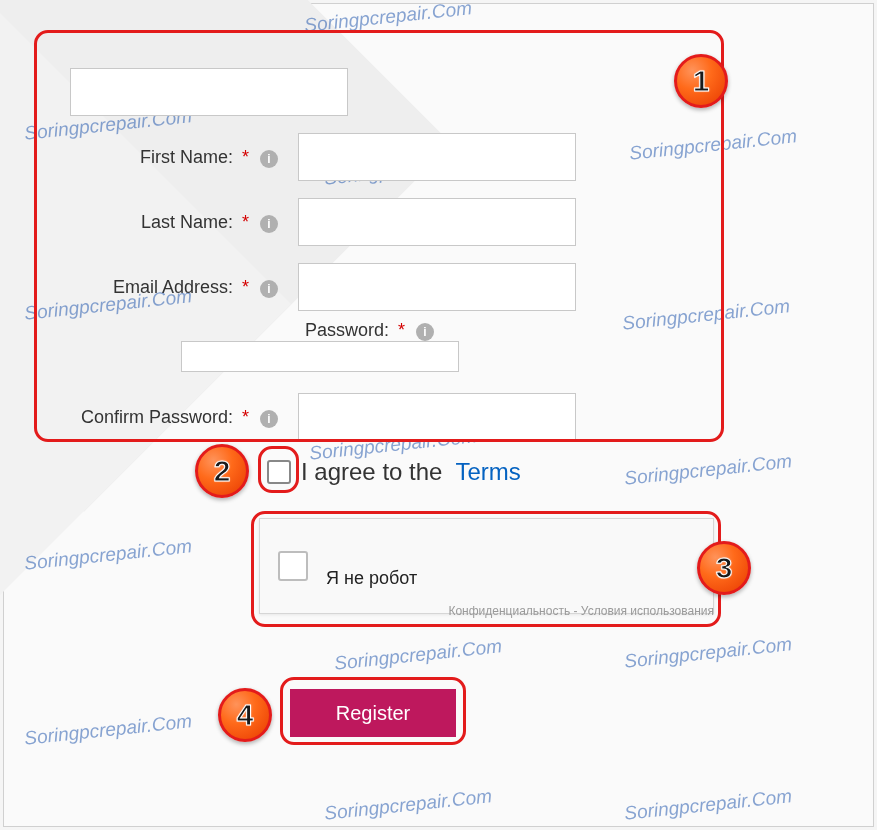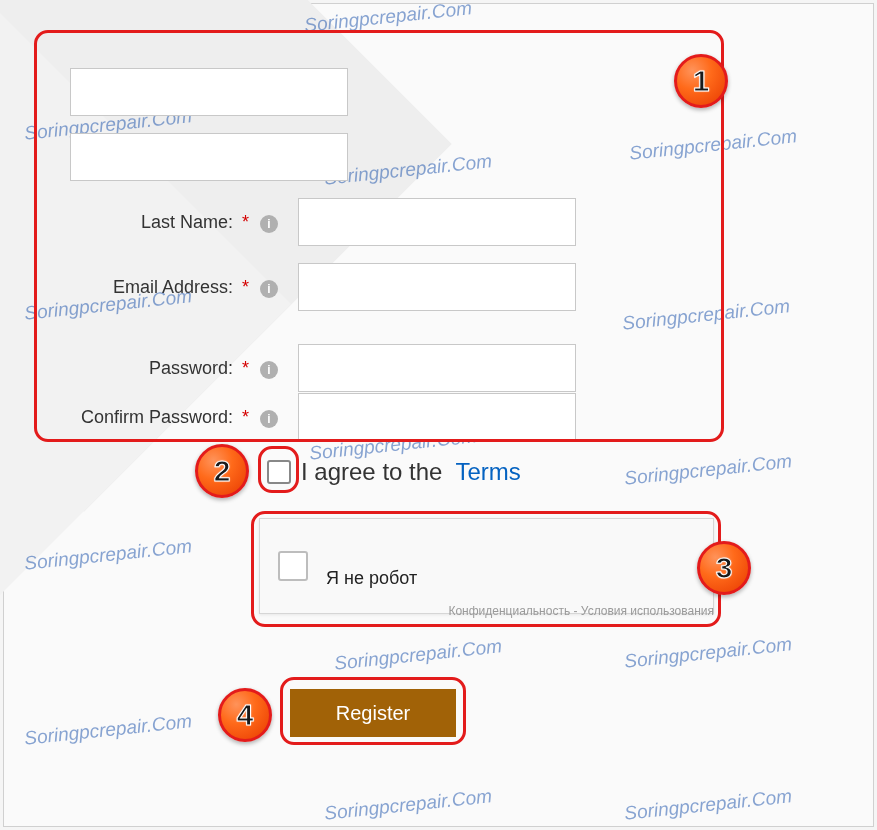--- a/index.html
+++ b/index.html
@@ -156,21 +156,21 @@
     position: absolute;
     font-size: 12px;
     color: #9a9a9a;
     text-align: right;
     width: 455px;
   }
 
   .register-btn {
     position: absolute;
     width: 166px; height: 48px;
-    background: #a16207;
+    background: #be185d;
     color: #fff;
     font-size: 20px;
     border: none;
     cursor: pointer;
     display: flex;
     align-items: center;
     justify-content: center;
   }
 </style>
 </head>
@@ -196,20 +196,25 @@
   <div class="watermark" style="left:620px; top:790px;">Soringpcrepair.Com</div>
 
   <div class="content">
 
     <div class="form-row" style="left:46px; top:62px; width:540px;">
       <div style="width:20px;"></div>
       <input class="text-input" value="" style="">
     </div>
 
     <div class="form-row" style="left:46px; top:127px; width:540px;">
+      <div class="field-label" style="width:228px;">
+        <span>First Name:</span>
+        <span class="req">*</span>
+        <span class="help">i</span>
+      </div>
       <div style="width:20px;"></div>
       <input class="text-input" value="" style="">
     </div>
 
     <div class="form-row" style="left:46px; top:192px; width:540px;">
       <div class="field-label" style="width:228px;">
         <span>Last Name:</span>
         <span class="req">*</span>
         <span class="help">i</span>
       </div>
@@ -220,21 +225,21 @@
     <div class="form-row" style="left:46px; top:257px; width:540px;">
       <div class="field-label" style="width:228px;">
         <span>Email Address:</span>
         <span class="req">*</span>
         <span class="help">i</span>
       </div>
       <div style="width:20px;"></div>
       <input class="text-input" value="" style="">
     </div>
 
-    <div class="form-row" style="left:46px; top:338px; width:540px;">
+    <div class="form-row" style="left:46px; top:316px; width:540px;flex-direction:column;">
       <div class="field-label" style="width:228px;">
         <span>Password:</span>
         <span class="req">*</span>
         <span class="help">i</span>
       </div>
       <div style="width:20px;"></div>
       <input type="password" class="text-input" value="" style="">
     </div>
 
     <div class="form-row" style="left:46px; top:387px; width:540px;">

